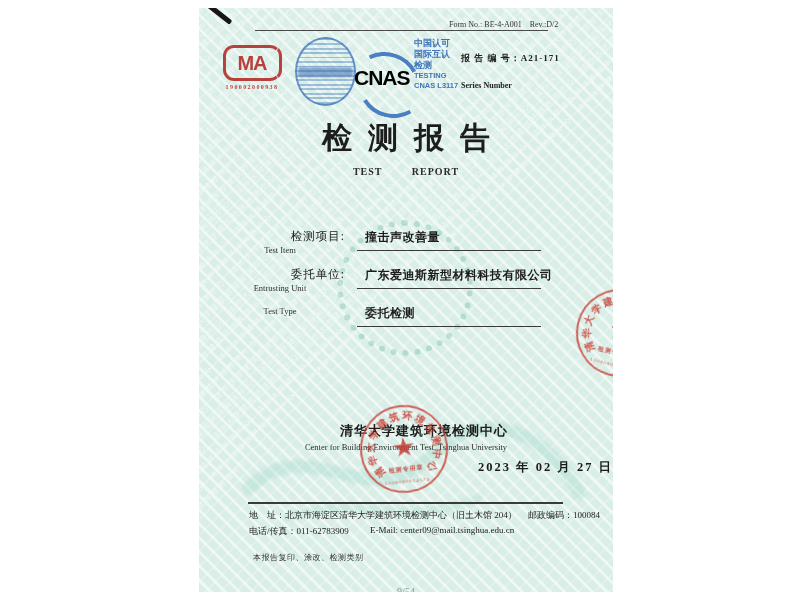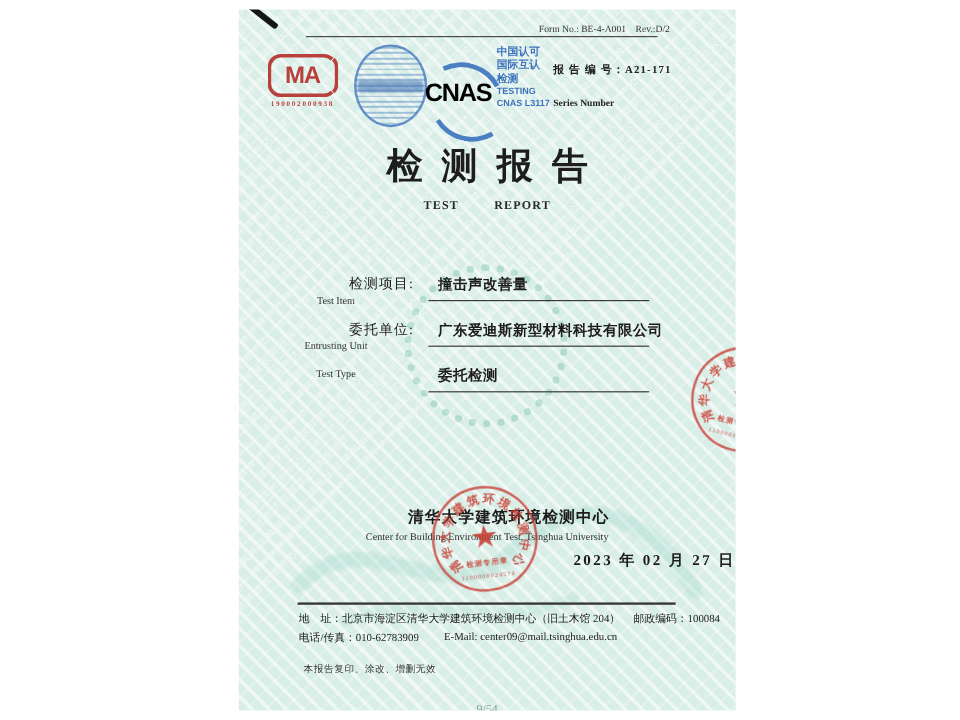--- a/index.html
+++ b/index.html
@@ -227,17 +227,17 @@
         <span style="position: absolute; left: 50%; top: 50%; font-size: 10px; transform: translate(-50%, -50%) rotate(-58.1818deg) translateY(-33px);">学</span>
         <span style="position: absolute; left: 50%; top: 50%; font-size: 10px; transform: translate(-50%, -50%) rotate(-34.9091deg) translateY(-33px);">建</span>
       </div>
     <div class="star">★</div>
     <div class="inner">检测专用章</div>
     <div class="num">1100000024574</div>
   </div>
 
   <div class="foot-rule"></div>
   <div class="addr">地　址：北京市海淀区清华大学建筑环境检测中心（旧土木馆 204）　 邮政编码：100084</div>
-  <div class="phone">电话/传真：010-62783909</div>
+  <div class="phone">电话/传真：011-62783909</div>
   <div class="email">E-Mail: center09@mail.tsinghua.edu.cn</div>
-  <div class="note">本报告复印、涂改、增删无效</div>
+  <div class="note">本报告复印、涂改、检测类别</div>
   <div class="pageno">9/54</div>
 </div>
 
 </body></html>

